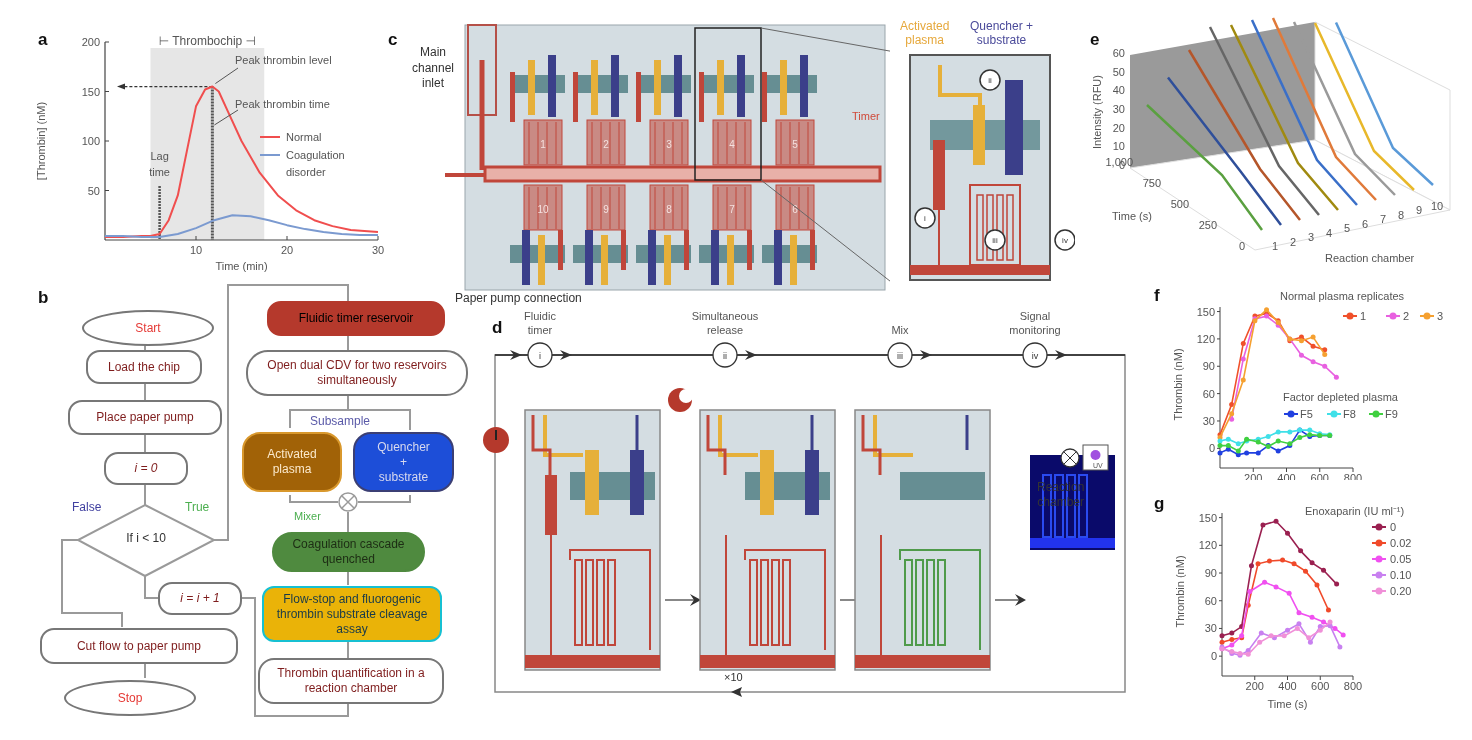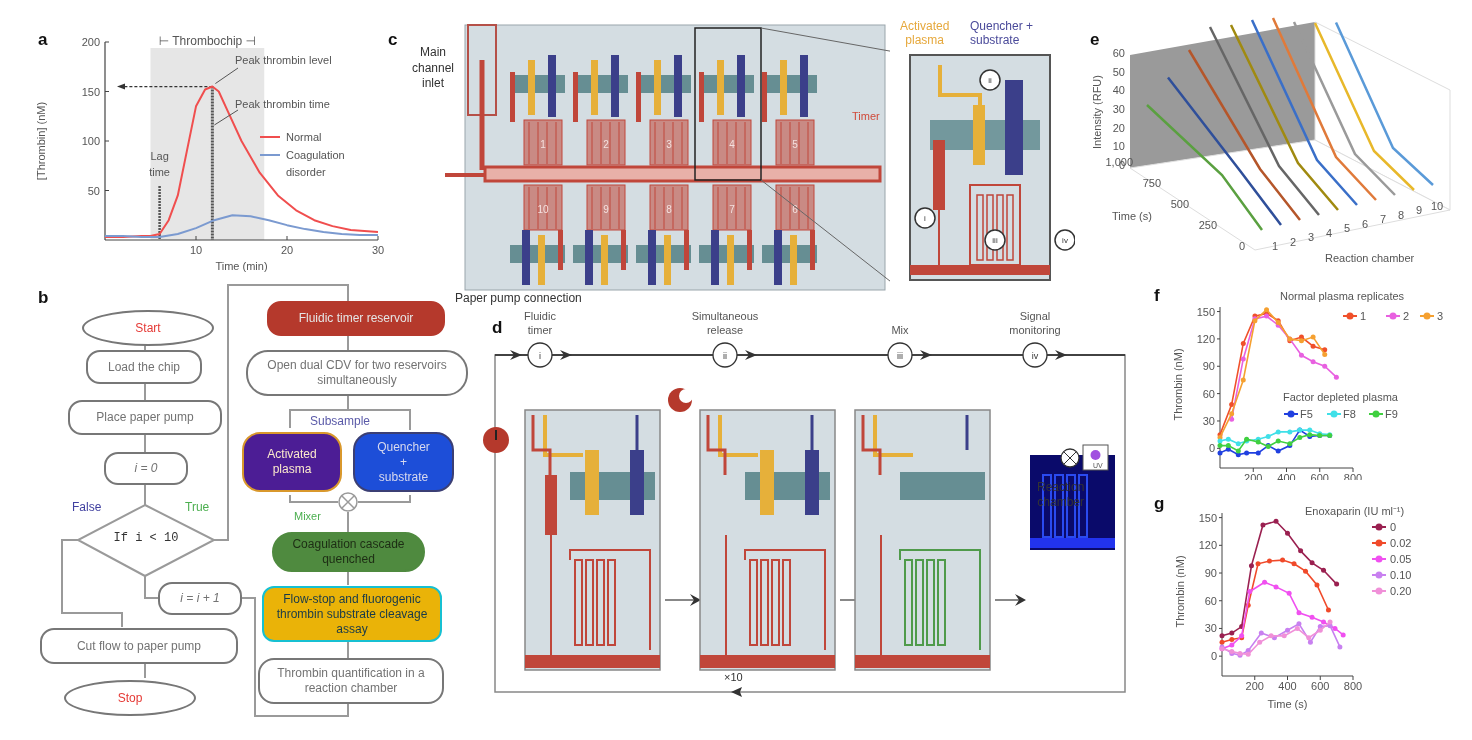--- a/index.html
+++ b/index.html
@@ -1,20 +1,20 @@
 <!DOCTYPE html>
 <html><head>
 <meta charset="utf-8">
 <style>
   html,body{margin:0;padding:0;background:#fff;}
   body{width:1472px;height:740px;position:relative;overflow:hidden;font-family:"Liberation Sans",sans-serif;color:#333;}
   .panel-label{position:absolute;font-weight:bold;font-size:17px;color:#111;font-family:"Liberation Sans",sans-serif;}
   svg text{font-family:"Liberation Sans",sans-serif;}
   .abs{position:absolute;}
-  .fc-box{position:absolute;border:2px solid #777;border-radius:14px;display:flex;align-items:center;justify-content:center;text-align:center;font-size:12px;color:#737373;background:#fff;box-sizing:border-box;line-height:1.25;}
+  .fc-box{position:absolute;border:2px solid #777;border-radius:14px;display:flex;align-items:center;justify-content:center;text-align:center;font-size:12px;color:#7f1d1d;background:#fff;box-sizing:border-box;line-height:1.25;}
   .fc-oval{border-radius:50%;}
   .small{font-size:11px;}
 </style>
 </head>
 <body>
 
 <div class="panel-label" style="left:38px;top:30px;">a</div>
 <svg id="chart-a" class="abs" style="left:0;top:0;" width="400" height="280">
     <rect x="150.5" y="48" width="113.75" height="192" fill="#e6e6e6"></rect>
     <text x="207.375" y="45" text-anchor="middle" font-size="12" fill="#555">⊢ Thrombochip ⊣</text>
@@ -89,41 +89,41 @@
   </div>
 <div class="fc-box" style="left:86px;top:350px;width:116px;height:34px;">
     <span>Load the chip</span>
   </div>
 <div class="fc-box" style="left:68px;top:400px;width:154px;height:35px;">
     <span>Place paper pump</span>
   </div>
 <div class="fc-box" style="left:104px;top:452px;width:84px;height:33px;font-style:italic;">
     <span>i = 0</span>
   </div>
-<div class="abs" style="left:110px;top:531px;width:72px;text-align:center;font-size:12px;font-family:Liberation Mono, monospace;">If i &lt; 10</div>
+<div class="abs" style="left:110px;top:531px;width:72px;text-align:center;font-size:12px;">If i &lt; 10</div>
 <div class="abs" style="left:72px;top:500px;font-size:12px;color:#4040a0;">False</div>
 <div class="abs" style="left:185px;top:500px;font-size:12px;color:#4caf50;">True</div>
 <div class="fc-box" style="left:158px;top:582px;width:84px;height:33px;font-style:italic;">
     <span>i = i + 1</span>
   </div>
 <div class="fc-box" style="left:40px;top:628px;width:198px;height:36px;">
     <span>Cut flow to paper pump</span>
   </div>
 <div class="fc-box fc-oval" style="left:64px;top:680px;width:132px;height:36px;color:#e53935;">
     <span>Stop</span>
   </div>
 
-<div class="fc-box" style="left:267px;top:301px;width:178px;height:35px;background:#b5392c;border-color:#b5392c;color:#e5e5e5;">
+<div class="fc-box" style="left:267px;top:301px;width:178px;height:35px;background:#b5392c;border-color:#b5392c;color:#000000;">
     <span>Fluidic timer reservoir</span>
   </div>
 <div class="fc-box" style="left:246px;top:350px;width:222px;height:46px;border-radius:22px;padding:0 16px;">
     <span>Open dual CDV for two reservoirs simultaneously</span>
   </div>
 <div class="abs" style="left:310px;top:414px;font-size:12px;color:#5a5aa8;">Subsample</div>
-<div class="fc-box" style="left:242px;top:432px;width:100px;height:60px;border-radius:18px;background:#4c1d95;border-color:#d9982c;color:#fbe9cc;padding:0 12px;">
+<div class="fc-box" style="left:242px;top:432px;width:100px;height:60px;border-radius:18px;background:#a16207;border-color:#d9982c;color:#fbe9cc;padding:0 12px;">
     <span>Activated plasma</span>
   </div>
 <div class="fc-box" style="left:353px;top:432px;width:101px;height:60px;border-radius:18px;background:#1d4ed8;border-color:#3b3f74;color:#d8d9ee;flex-direction:column;">
   <span>Quencher</span>
   <span>+</span>
   <span>substrate</span>
 </div>
 <div class="abs" style="left:294px;top:510px;font-size:11px;color:#4caf50;">Mixer</div>
 <div class="fc-box" style="left:272px;top:532px;width:153px;height:40px;border-radius:20px;background:#4f8a3f;border-color:#4f8a3f;color:#1d2d14;padding:8px 16px;">
     <span>Coagulation cascade quenched</span>
@@ -251,21 +251,21 @@
     <line x1="321" y1="8" x2="455" y2="32" stroke="#666"></line>
     <line x1="321" y1="160" x2="455" y2="265" stroke="#666"></line>
   </svg>
 <div class="abs" style="left:455px;top:291px;font-size:12px;">Paper pump connection</div>
 <div class="abs" style="left:852px;top:110px;font-size:11px;color:#d04a3a;">Timer</div>
 
 <div class="abs" style="left:900px;top:20px;font-size:12px;color:#e6a83c;text-align:center;line-height:1.15;">
   <div>Activated</div>
   <div>plasma</div>
 </div>
-<div class="abs" style="left:970px;top:20px;font-size:12px;color:#4a4a9a;text-align:left;line-height:1.15;">
+<div class="abs" style="left:970px;top:20px;font-size:12px;color:#4a4a9a;text-align:center;line-height:1.15;">
   <div>Quencher +</div>
   <div>substrate</div>
 </div>
 <svg id="inset-c" class="abs" style="left:895px;top:50px;" width="180" height="235">
     <rect x="15" y="5" width="140" height="225" fill="#d4dde2" stroke="#555" stroke-width="2"></rect>
     <rect x="35" y="70" width="110" height="30" fill="#4a7a80" opacity="0.7"></rect>
     <polyline points="45,15 45,45 85,45 85,60" fill="none" stroke="#e6b03a" stroke-width="4"></polyline>
     <rect x="78" y="55" width="12" height="60" fill="#e6b03a"></rect>
     <rect x="110" y="30" width="18" height="95" fill="#3b3f8a"></rect>
     <rect x="38" y="90" width="12" height="70" fill="#c0463a"></rect>

